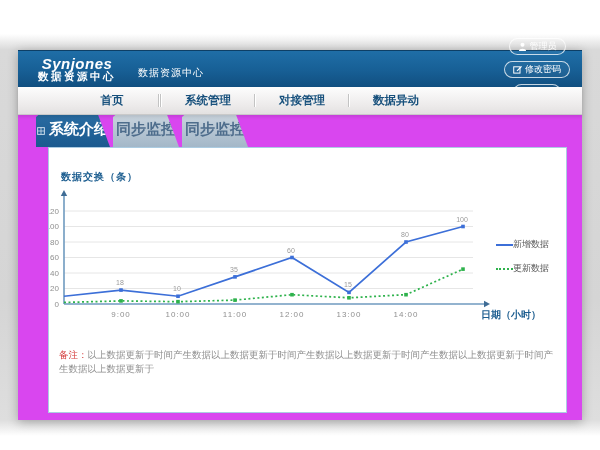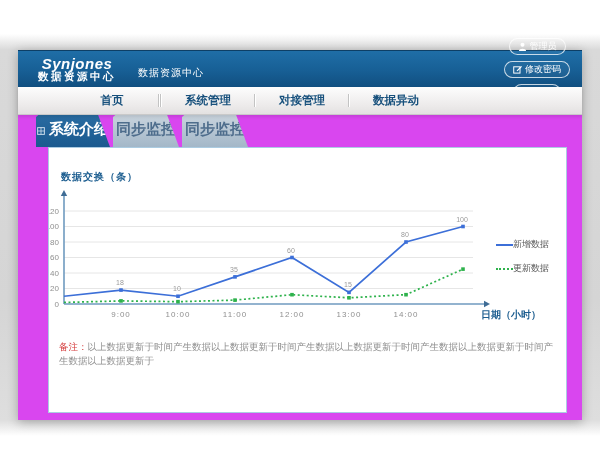--- a/index.html
+++ b/index.html
@@ -54,21 +54,21 @@
   .fdot{width:7px;height:7px;border-radius:50%;background:#b8b8b8;}
   .filter.sel .fdot{background:#1c4e7d;}
   .ylabel{position:absolute;top:22px;left:12px;font-size:10px;font-weight:bold;color:#1d5e90;letter-spacing:1px;}
   .xlabel{position:absolute;top:160px;left:432px;font-size:10px;font-weight:bold;color:#1d5e90;}
   .chart-svg{position:absolute;top:38px;left:0;}
   .legend{position:absolute;top:90px;left:447px;display:flex;flex-direction:column;gap:11px;}
   .legend-row{display:flex;align-items:center;font-size:9px;color:#555;}
   .lsample{width:17px;height:0;}
   .lsample.solid{border-top:2px solid #3c6fd8;}
   .lsample.dotted{border-top:2px dotted #2eb24c;}
-  .note{position:absolute;top:192px;left:10px;right:8px;font-size:9.5px;color:#8f8f8f;line-height:1.45;}
+  .note{position:absolute;top:200px;left:10px;right:8px;font-size:9.5px;color:#8f8f8f;line-height:1.45;}
   .note .pre{color:#d43b3b;}
   text{font-family:"Liberation Sans","DejaVu Sans",sans-serif;}
 </style>
 </head>
 <body>
 
 <div class="window">
 
   <div class="hdr">
     <div class="logo">

